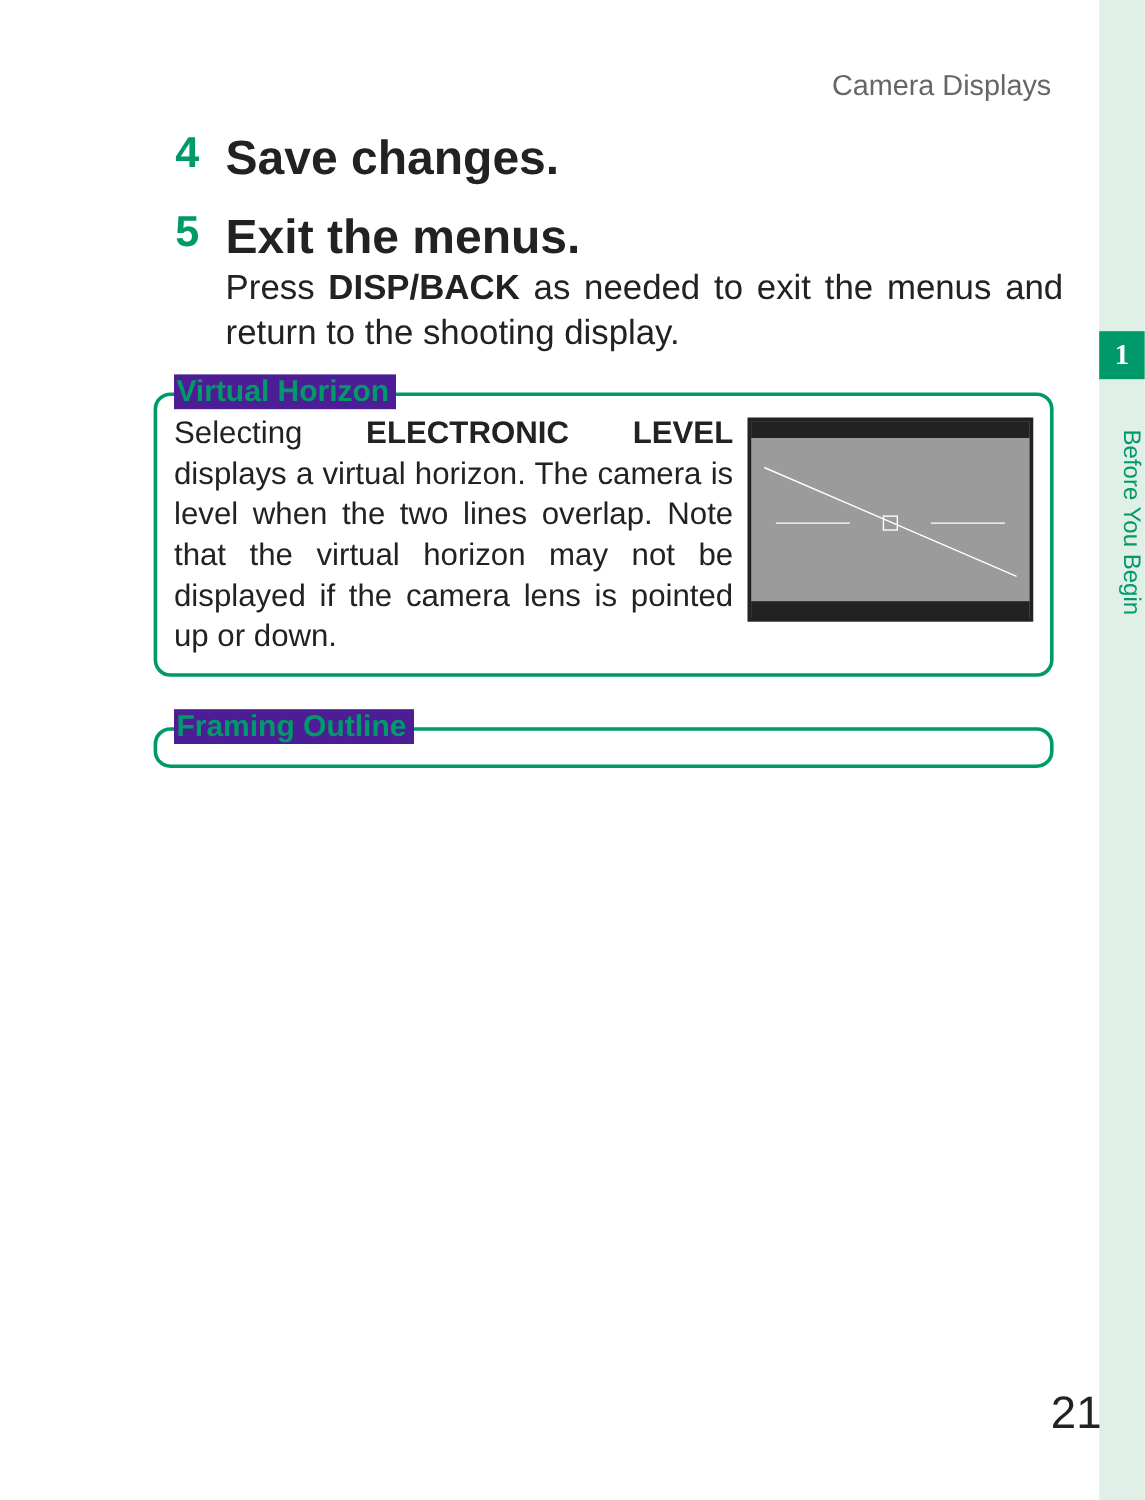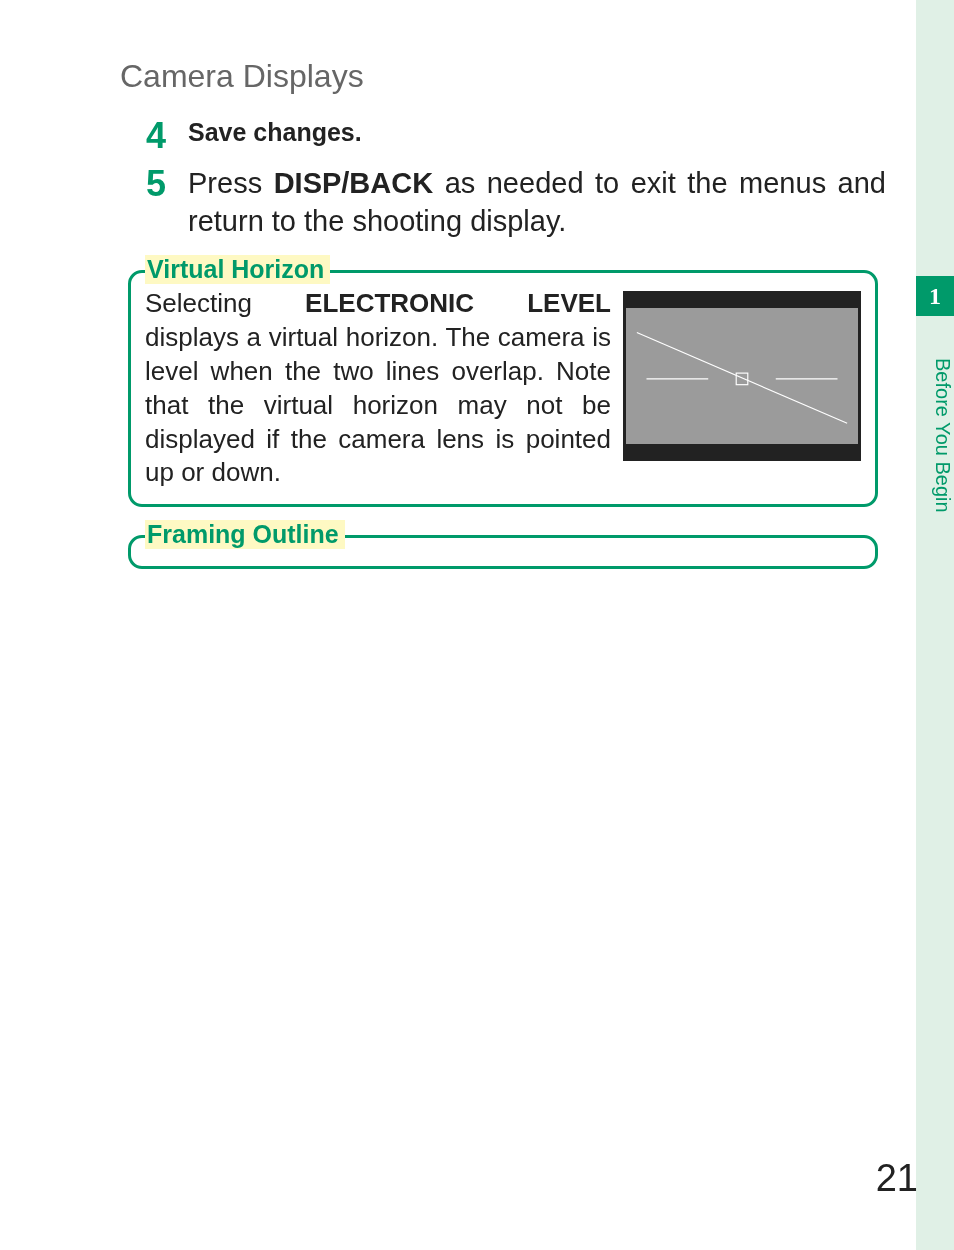--- a/index.html
+++ b/index.html
@@ -49,63 +49,63 @@
     justify-content: center;
   }
   .page {
     position: absolute;
     left: 0; top: 0;
     width: 916px;
     height: 1250px;
     padding: 58px 30px 0 120px;
   }
   .header {
-    text-align: left;
+    text-align: right;
     color: #666;
-    font-size: 32px;
+    font-size: 24px;
     margin-bottom: 22px;
     padding-right: 10px;
   }
   .step {
     position: relative;
     padding-left: 68px;
     margin-bottom: 18px;
   }
   .step-num {
     position: absolute;
     left: 26px;
     top: -2px;
     font-size: 36px;
     font-weight: 700;
     color: #009a6a;
     font-family: "Arial Narrow", Arial, sans-serif;
   }
   .step-title {
-    font-size: 25px;
+    font-size: 40px;
     font-weight: 700;
     line-height: 1.2;
   }
   .step-body {
     font-size: 29px;
     line-height: 1.3;
     text-align: justify;
   }
   .kw { font-weight: 700; }
   .callout {
     border: 3px solid #009a6a;
     border-radius: 14px;
     position: relative;
     margin: 30px 8px 14px 8px;
     padding: 14px 14px 14px 14px;
   }
   .callout-legend {
     position: absolute;
     top: -18px;
     left: 14px;
-    background: #fef9c3;
+    background: #4c1d95;
     padding: 0 6px 0 2px;
     color: #009a6a;
     font-weight: 700;
     font-size: 25px;
     font-family: "Arial Narrow", Arial, sans-serif;
     font-stretch: condensed;
     display: flex;
     align-items: center;
   }
   .callout-vh-content { display: flex; gap: 12px; align-items: flex-start; }
@@ -126,21 +126,21 @@
   }
   .vh-illus .bar-top {
     position: absolute; left:0; top:0; width:100%; height:14px; background:#222;
   }
   .vh-illus .bar-bottom {
     position: absolute; left:0; bottom:0; width:100%; height:14px; background:#222;
   }
   .vh-illus svg { position:absolute; left:0; top:0; width:100%; height:100%; }
   .callout.dashed {
     border-style: solid;
-    margin-top: 28px;
+    margin-top: 42px;
   }
   .page-num {
     position: absolute;
     right: 36px;
     bottom: 50px;
     font-size: 38px;
     font-family: Liberation Sans, sans-serif;
     color: #222;
   }
 </style>
@@ -154,20 +154,21 @@
 <div class="page">
   <div class="header">Camera Displays</div>
 
   <div class="step">
     <div class="step-num">4</div>
     <div class="step-title">Save changes.</div>
   </div>
 
   <div class="step">
     <div class="step-num">5</div>
+    <div class="step-title">Exit the menus.</div>
     <div class="step-body">
       <span>Press </span><span class="kw">DISP/BACK</span><span> as needed to exit the menus and return to the shooting display.</span>
     </div>
   </div>
 
   <div class="callout">
     <div class="callout-legend">
       <span>Virtual Horizon</span>
     </div>
     <div class="callout-vh-content">

